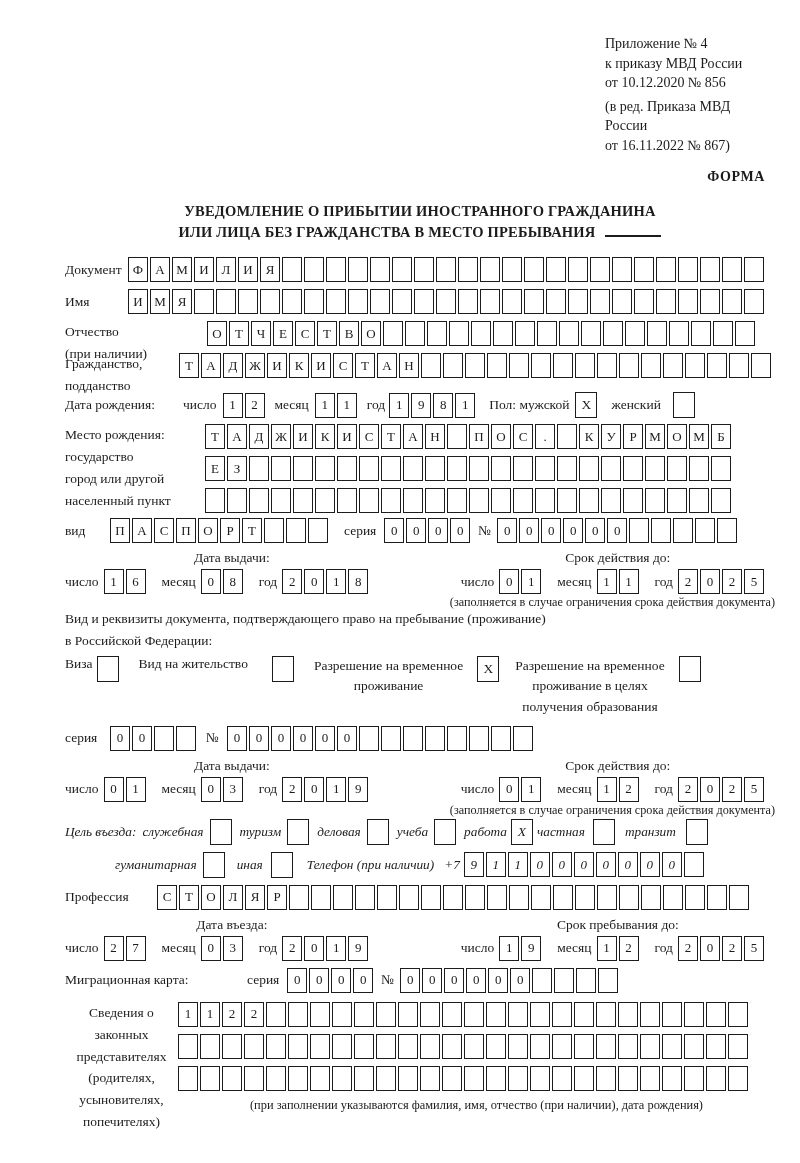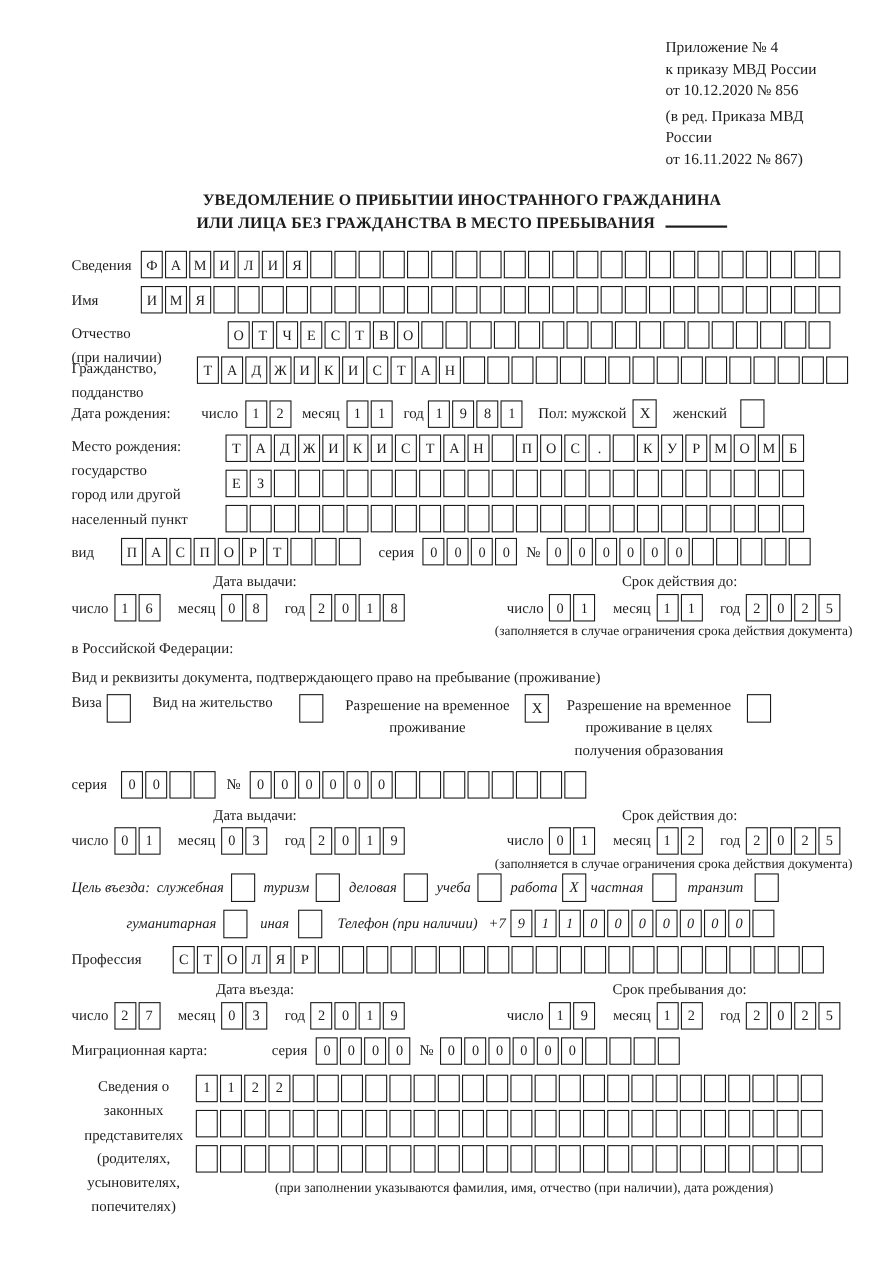--- a/index.html
+++ b/index.html
@@ -65,31 +65,32 @@
 <div class="page">
 
   <div class="top-note">
     <div>Приложение № 4</div>
     <div>к приказу МВД России</div>
     <div>от 10.12.2020 № 856</div>
     <div class="ed1">(в ред. Приказа МВД России</div>
     <div>от 16.11.2022 № 867)</div>
   </div>
 
+  <div class="forma">ФОРМА</div>
 
   <div class="title">
     <div>УВЕДОМЛЕНИЕ О ПРИБЫТИИ ИНОСТРАННОГО ГРАЖДАНИНА</div>
     <div>
       <span>ИЛИ ЛИЦА БЕЗ ГРАЖДАНСТВА В МЕСТО ПРЕБЫВАНИЯ</span><span class="blankline"></span>
     </div>
   </div>
 
 
   <div class="frow" style="margin-top:13px;">
-    <span class="lbl w63">Сведения</span>
+    <span class="lbl w63">Документ</span>
     <span class="boxes">
         <span class="cb">Ф</span>
         <span class="cb">А</span>
         <span class="cb">М</span>
         <span class="cb">И</span>
         <span class="cb">Л</span>
         <span class="cb">И</span>
         <span class="cb">Я</span>
         <span class="cb"></span>
         <span class="cb"></span>
@@ -414,22 +415,22 @@
             <span class="cb">2</span>
             <span class="cb">0</span>
             <span class="cb">2</span>
             <span class="cb">5</span>
           </span>
       </div>
     </div>
     <div class="dnote">(заполняется в случае ограничения срока действия документа)</div>
   </div>
 
+  <div class="textline">Вид и реквизиты документа, подтверждающего право на пребывание (проживание)</div>
   <div class="textline tight">в Российской Федерации:</div>
-  <div class="textline">Вид и реквизиты документа, подтверждающего право на пребывание (проживание)</div>
 
   <div class="permits">
     <span>Виза</span>
     <span class="ck ml4"></span>
     <span class="ml20">Вид на жительство</span>
     <span class="ck ml24"></span>
     <span class="pcenter ml20">
       <span>Разрешение на временное</span><br>
       <span>проживание</span>
     </span>

